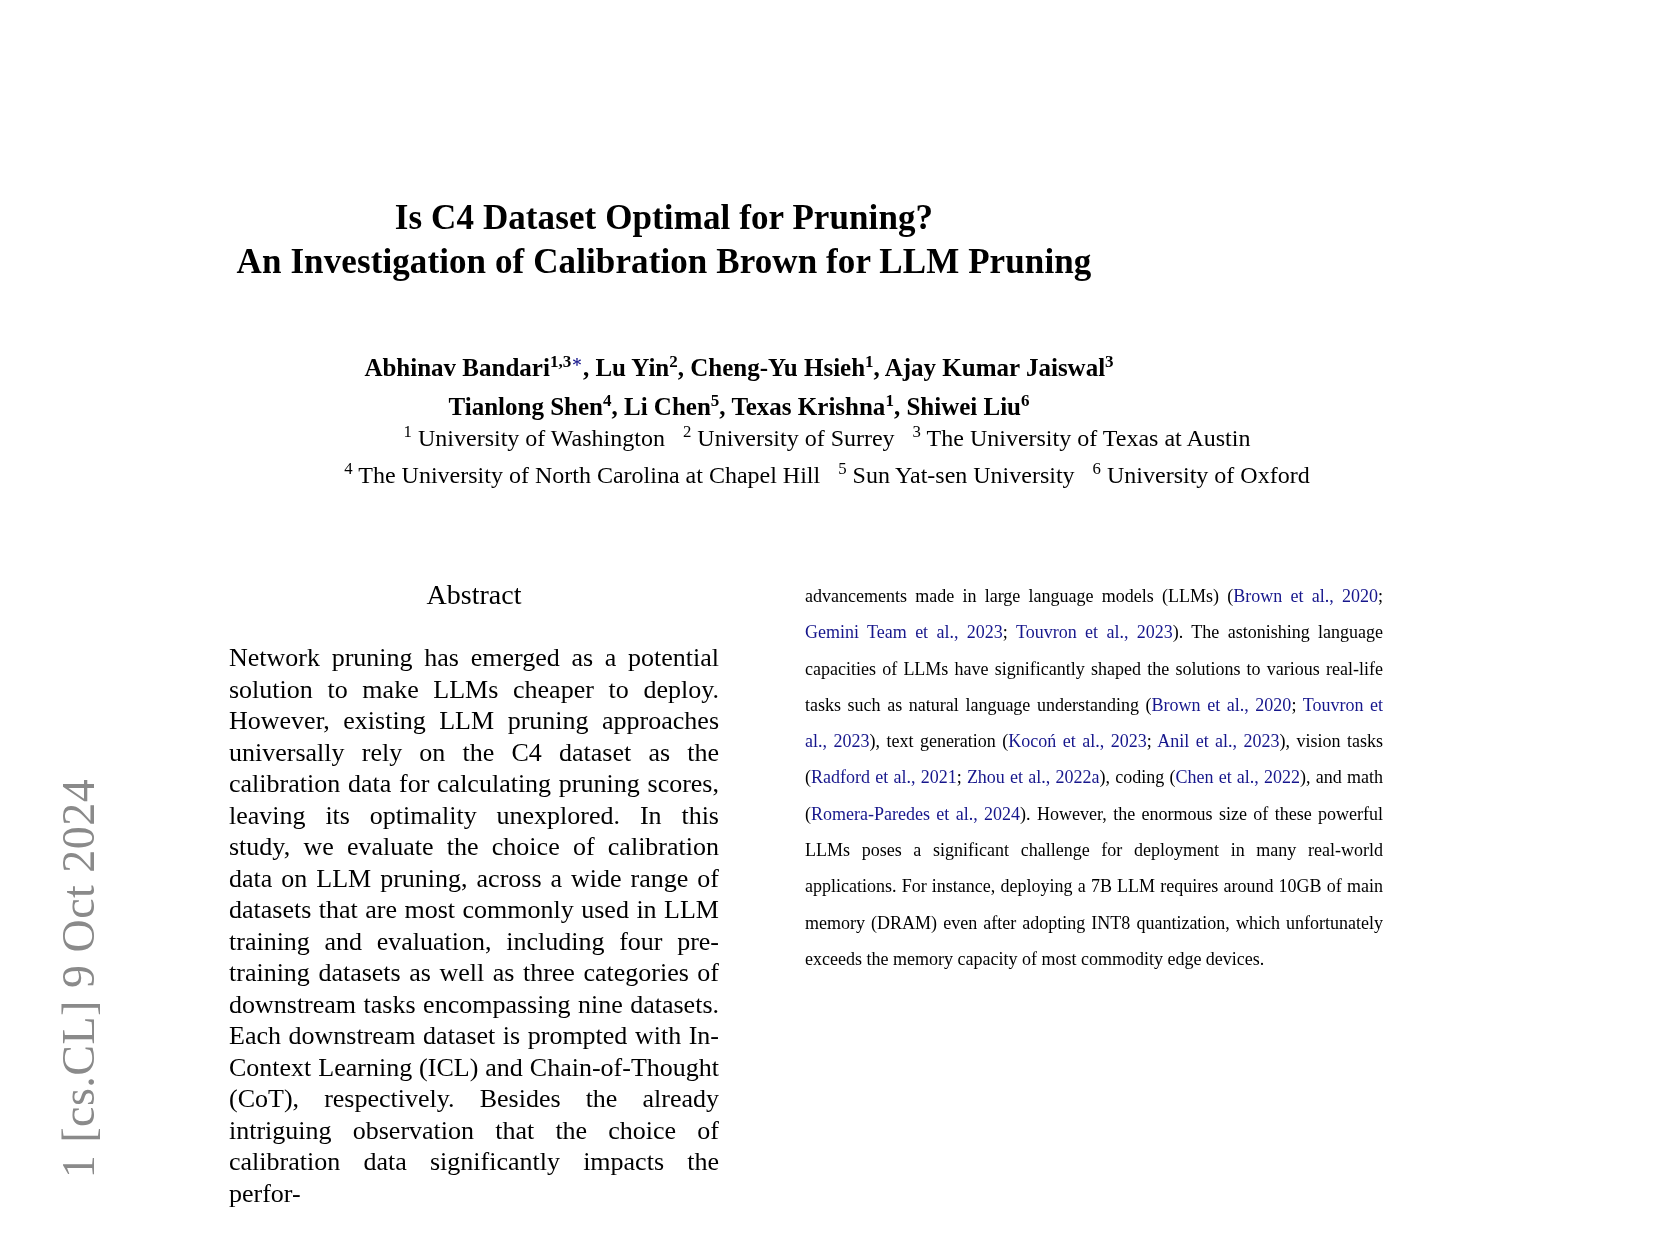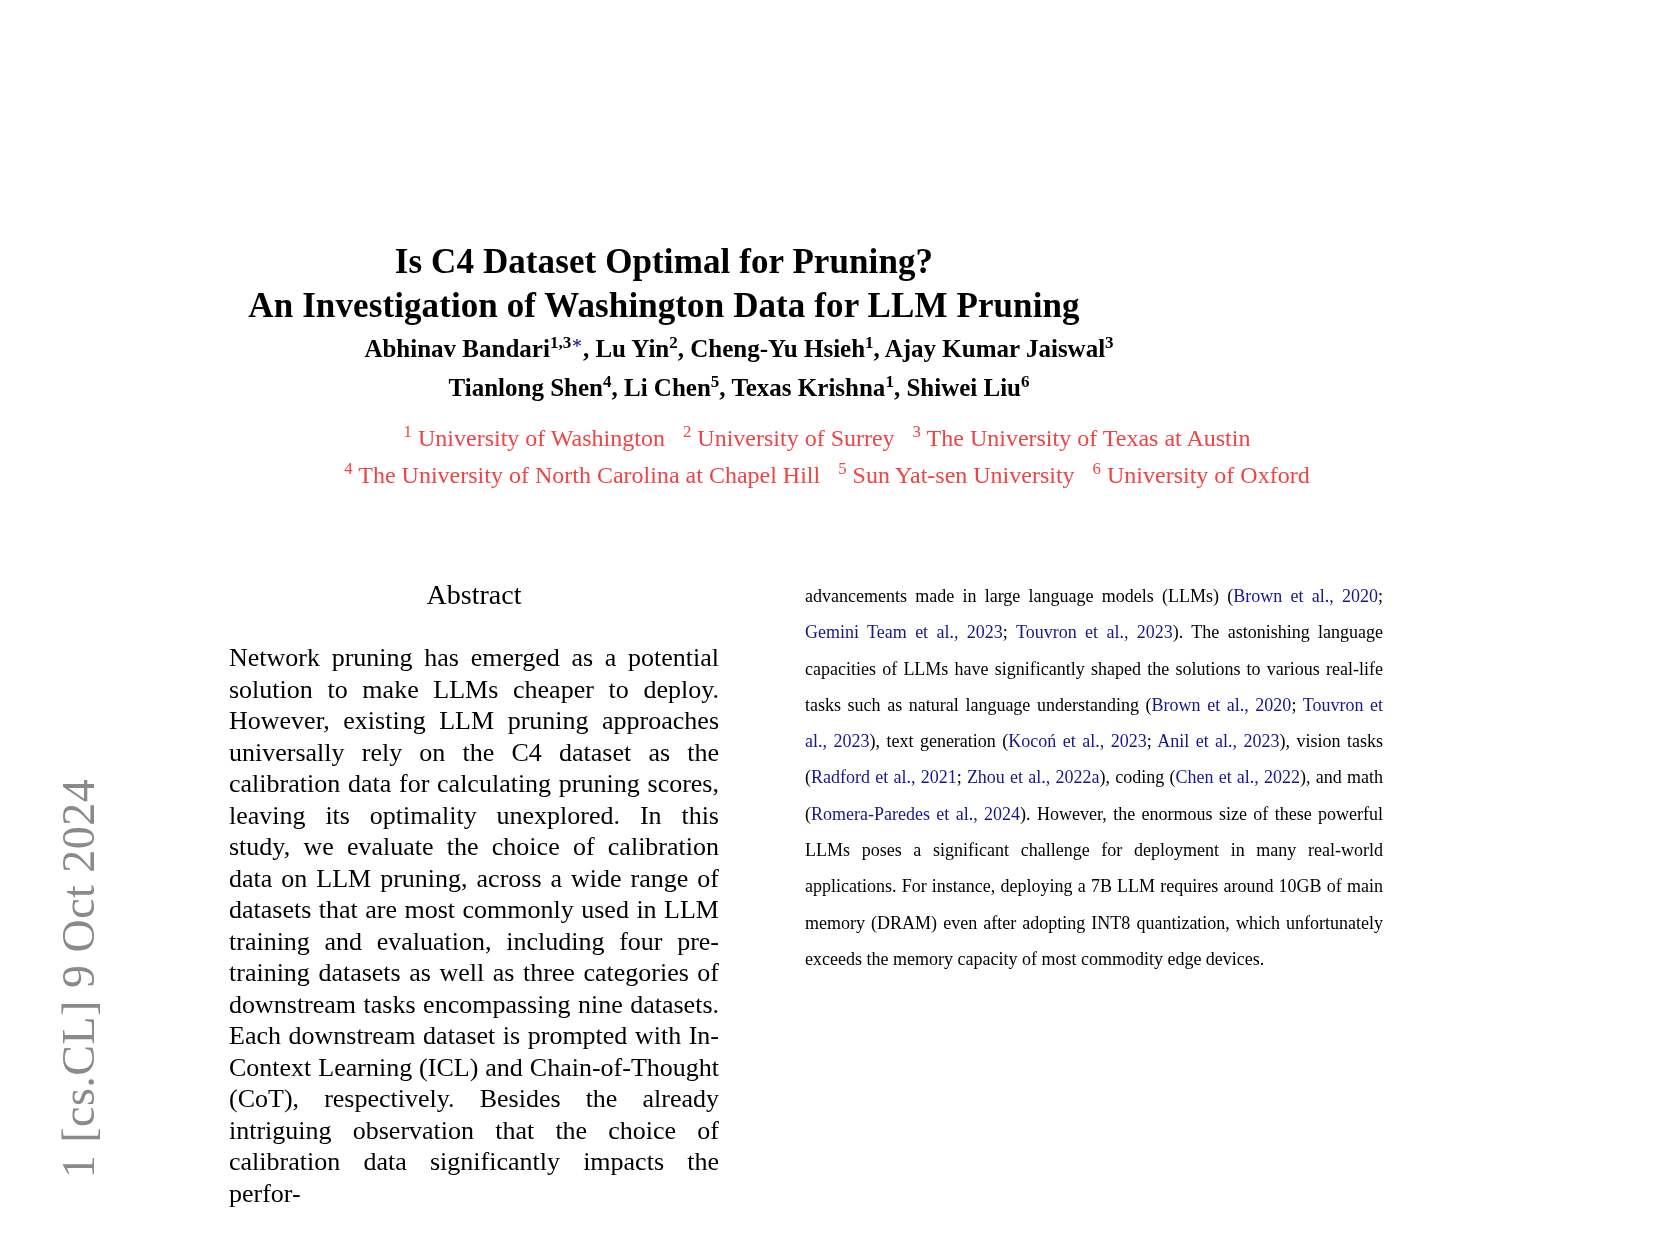--- a/index.html
+++ b/index.html
@@ -35,35 +35,34 @@
     text-align: center;
   }
 
   
   .title-block {
     position: absolute;
     left: 0;
     top: 196px;
     width: 1328px;
     text-align: center;
-    margin-top: 44px;
   }
   .title-line {
     font-weight: bold;
     font-size: 35px;
     line-height: 44px;
     letter-spacing: 0.1px;
     color: #000;
   }
 
   
   .authors-block {
     position: absolute;
     left: 0;
-    top: 329px;
+    top: 348px;
     width: 1478px;
     text-align: center;
   }
   .author-line {
     font-weight: bold;
     font-size: 25px;
     line-height: 39px;
     color: #000;
   }
   .author-line sup {
@@ -77,21 +76,21 @@
   .affil-block {
     position: absolute;
     left: 0;
     top: 420px;
     width: 1654px;
     text-align: center;
   }
   .affil-line {
     font-size: 24px;
     line-height: 37px;
-    color: #ef4444;
+    color: #000000;
   }
   .affil-item { white-space: nowrap; }
   .affil-line sup {
     font-size: 0.7em;
     vertical-align: super;
     line-height: 0;
   }
   .affil-gap { display: inline-block; width: 18px; }
 
   
@@ -129,21 +128,21 @@
 </style>
 </head>
 <body>
 
 <div class="page">
 
   <div class="arxiv-stamp">1 [cs.CL]  9 Oct 2024</div>
 
   <div class="title-block">
     <div class="title-line">Is C4 Dataset Optimal for Pruning?</div>
-    <div class="title-line">An Investigation of Washington Data for LLM Pruning</div>
+    <div class="title-line">An Investigation of Calibration Brown for LLM Pruning</div>
   </div>
 
   <div class="authors-block">
     <div class="author-line"><span>Abhinav Bandari</span><sup>1,3<span class="star" style="color: rgb(22, 22, 140);">∗</span></sup>, <span>Lu Yin</span><sup>2</sup>, <span>Cheng-Yu Hsieh</span><sup>1</sup>, <span>Ajay Kumar Jaiswal</span><sup>3</sup></div>
     <div class="author-line"><span>Tianlong Shen</span><sup>4</sup>, <span>Li Chen</span><sup>5</sup>, <span>Texas Krishna</span><sup>1</sup>, <span>Shiwei Liu</span><sup>6</sup></div>
   </div>
 
   <div class="affil-block">
     <div class="affil-line"><span class="affil-item"><sup>1</sup><span> University of Washington</span></span><span class="affil-gap"></span><span class="affil-item"><sup>2</sup><span> University of Surrey</span></span><span class="affil-gap"></span><span class="affil-item"><sup>3</sup><span> The University of Texas at Austin</span></span></div>
     <div class="affil-line"><span class="affil-item"><sup>4</sup><span> The University of North Carolina at Chapel Hill</span></span><span class="affil-gap"></span><span class="affil-item"><sup>5</sup><span> Sun Yat-sen University</span></span><span class="affil-gap"></span><span class="affil-item"><sup>6</sup><span> University of Oxford</span></span></div>

